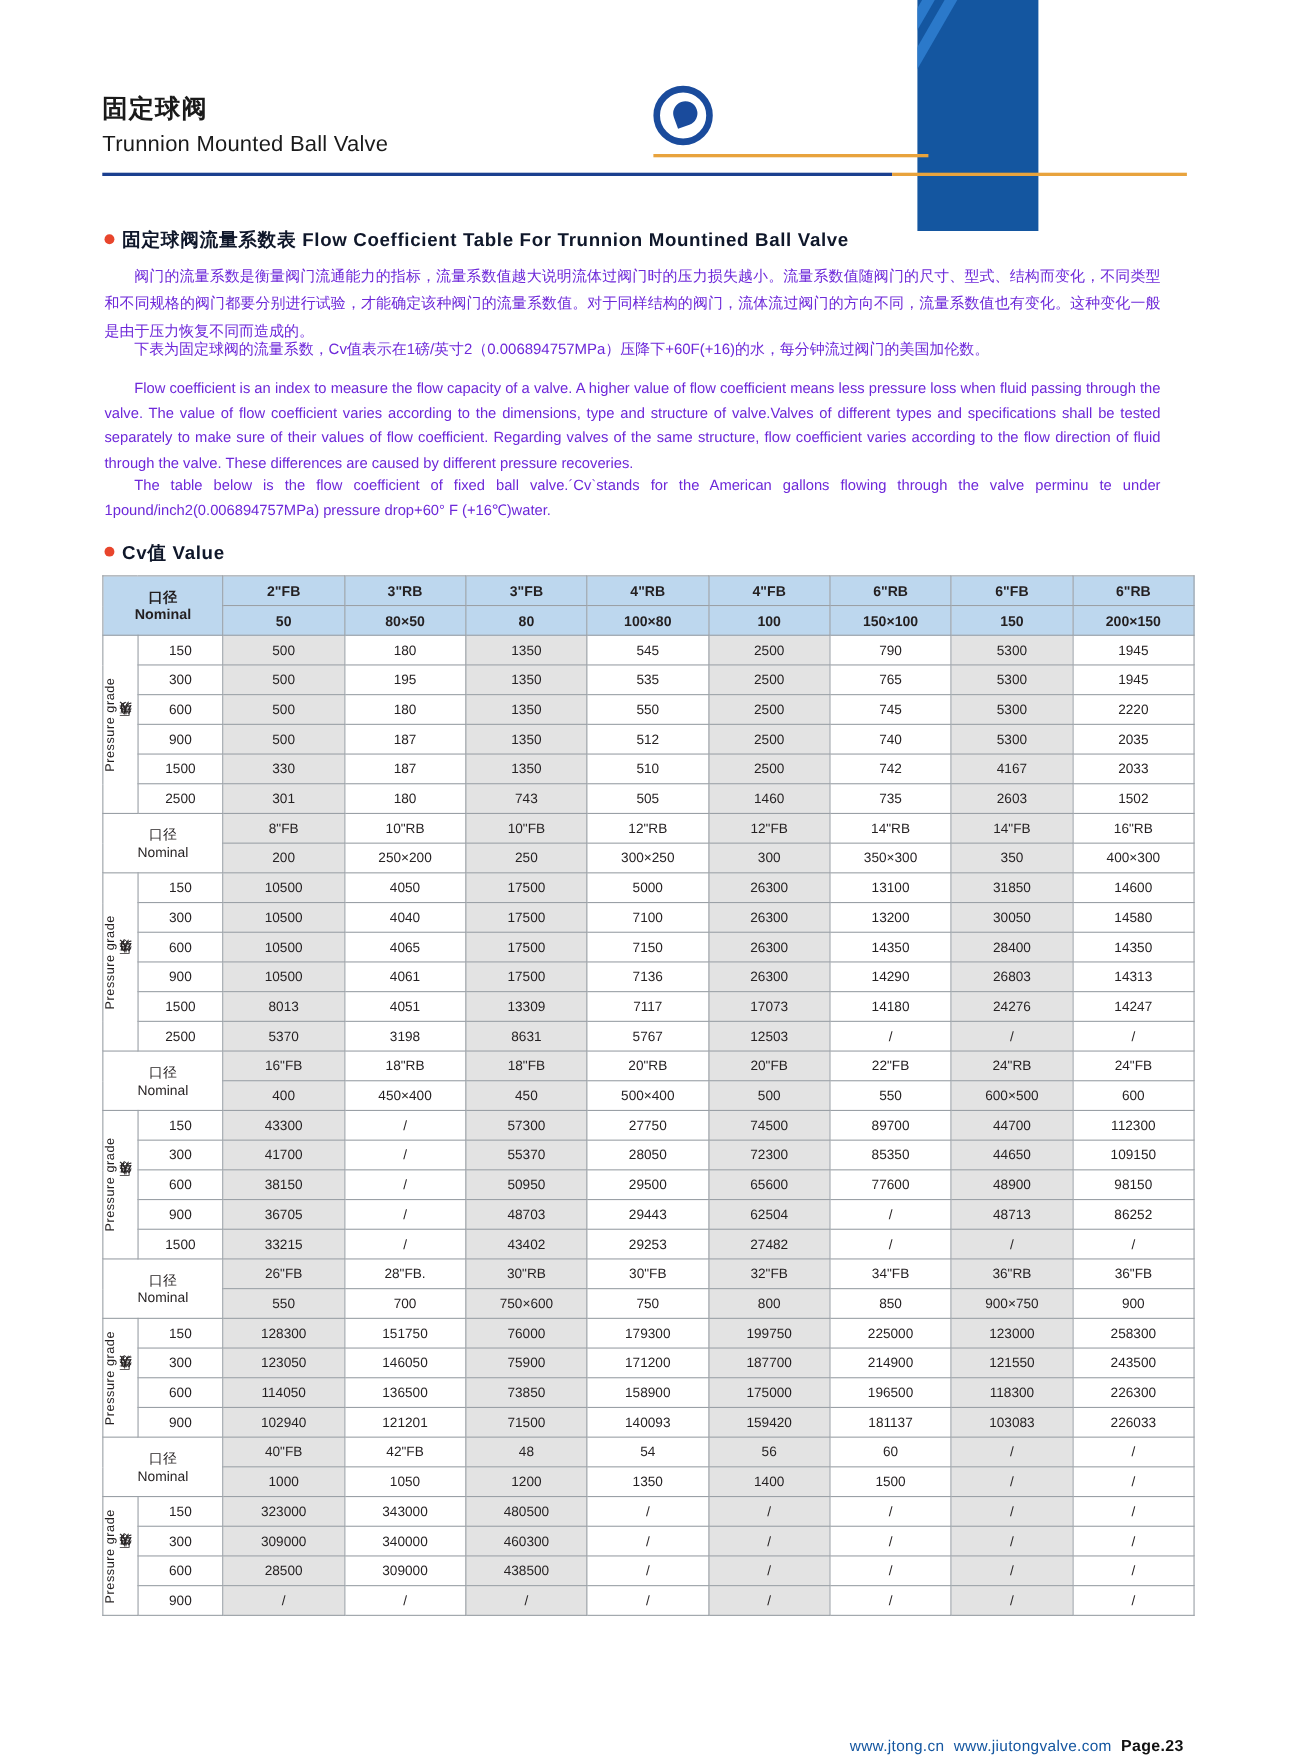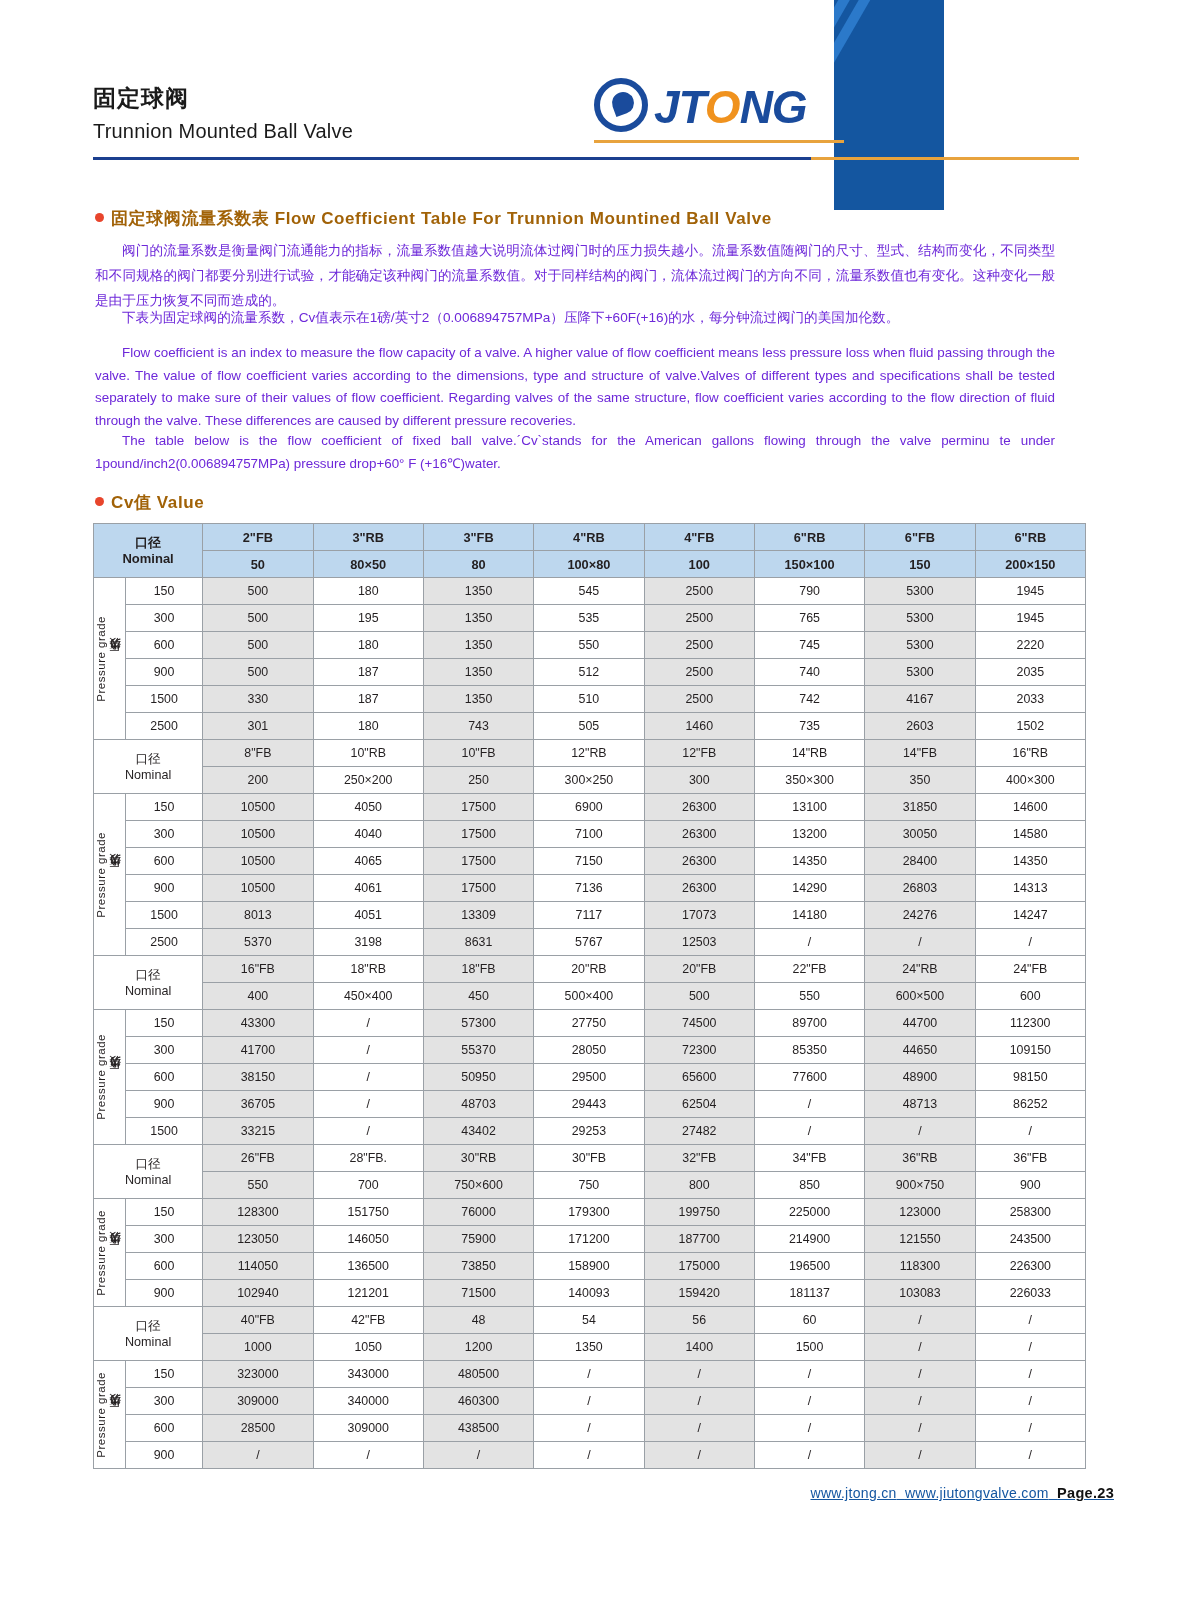--- a/index.html
+++ b/index.html
@@ -59,21 +59,21 @@
   .logo-underline{
     position:absolute;left:0;top:66px;width:250px;height:3px;background:#e8a33d;
   }
 
   
   .bullet{
     display:inline-block;width:9px;height:9px;border-radius:50%;background:#e8452c;
     margin-right:7px;vertical-align:2px;
   }
   .sec-head{
-    position:absolute;left:95px;font-size:17px;font-weight:bold;color:#a16207;
+    position:absolute;left:95px;font-size:17px;font-weight:bold;color:#0f172a;
   }
   .sec-head .en{letter-spacing:.6px;}
 
   
   .para{
     position:absolute;left:95px;width:960px;
     font-size:13.4px;line-height:22.5px;color:#6d28d9;text-align:justify;
   }
   .para.cn{font-size:13.6px;line-height:25px;}
 
@@ -97,23 +97,23 @@
     writing-mode:vertical-rl;
     transform:rotate(180deg);
     font-size:11.5px;
     white-space:nowrap;
     letter-spacing:.5px;
   }
   .vert-wrap{display:flex;align-items:center;justify-content:center;height:100%;gap:1px;}
 
   
   .footer{
-    position:absolute;left:0;top:1485px;width:1180px;
-    text-align:right;padding-right:66px;box-sizing:border-box;
-    font-size:14px;color:#1456a0;letter-spacing:.3px;text-decoration:underline;
+    position:absolute;left:0;top:1579px;width:1180px;
+    text-align:right;padding-right:104px;box-sizing:border-box;
+    font-size:14px;color:#1456a0;letter-spacing:.3px;
   }
   .footer .pg{color:#111;font-weight:bold;font-size:14.5px;}
 </style>
 </head>
 <body>
 
 <div class="header">
   <div class="hdr-graphic">
 
     <div class="stripe" style="left:0px;top:-60px;"></div>
@@ -122,21 +122,20 @@
     <div class="stripe" style="left:94px;top:-120px;"></div>
   </div>
 
   <div class="hdr-title-cn">固定球阀</div>
   <div class="hdr-title-en">Trunnion Mounted Ball Valve</div>
   <div class="hdr-rule"></div>
   <div class="hdr-rule2"></div>
 
   <div class="logo-box">
     <div class="logo-mark"></div>
-    <div class="logo-text"><span>JT</span><span class="o-orange">O</span><span>NG</span></div>
     <div class="logo-underline"></div>
   </div>
 </div>
 
 <div class="sec-head" style="top:207px;">
   <span class="bullet"></span><span class="en">固定球阀流量系数表 Flow Coefficient Table For Trunnion Mountined Ball Valve</span>
 </div>
 
 <div class="para cn" style="top:238px;text-indent:27px;">阀门的流量系数是衡量阀门流通能力的指标，流量系数值越大说明流体过阀门时的压力损失越小。流量系数值随阀门的尺寸、型式、结构而变化，不同类型和不同规格的阀门都要分别进行试验，才能确定该种阀门的流量系数值。对于同样结构的阀门，流体流过阀门的方向不同，流量系数值也有变化。这种变化一般是由于压力恢复不同而造成的。</div>
 <div class="para cn" style="top:305px;text-indent:27px;">下表为固定球阀的流量系数，Cv值表示在1磅/英寸2（0.006894757MPa）压降下+60F(+16)的水，每分钟流过阀门的美国加伦数。</div>
@@ -280,21 +279,21 @@
           <td rowspan="6" class="grade-cell">
             <div class="vert-wrap">
               <span class="vert">Pressure grade</span>
               <span class="vert">压力等级</span>
             </div>
           </td>
           <td class="white">150</td>
           <td class="shade">10500</td>
           <td class="white">4050</td>
           <td class="shade">17500</td>
-          <td class="white">6900</td>
+          <td class="white">5000</td>
           <td class="shade">26300</td>
           <td class="white">13100</td>
           <td class="shade">31850</td>
           <td class="white">14600</td>
         </tr>
         <tr>
           <td class="white">300</td>
           <td class="shade">10500</td>
           <td class="white">4040</td>
           <td class="shade">17500</td>

